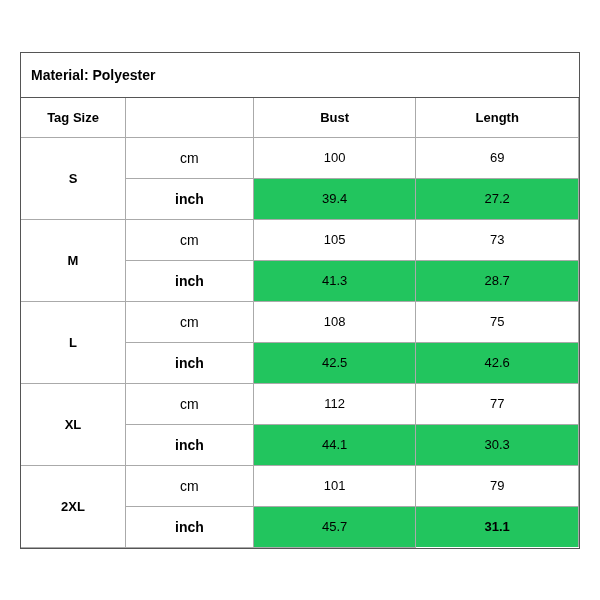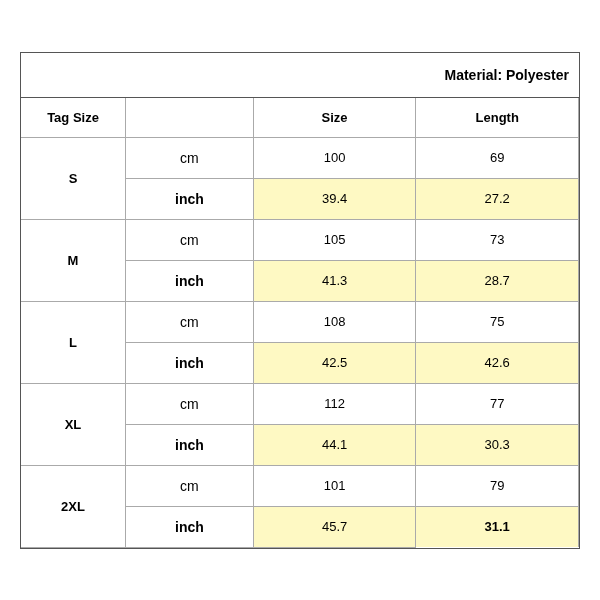--- a/index.html
+++ b/index.html
@@ -18,21 +18,21 @@
       font-family: Arial, sans-serif;
       font-size: 13px;
     }
 
     .outer-wrapper {
       width: 560px;
       border: 1.5px solid #555;
     }
 
     .title-row {
-      text-align: right;
+      text-align: left;
       padding: 14px 10px;
       font-weight: bold;
       font-size: 14px;
       border-bottom: 1.5px solid #555;
     }
 
     table {
       width: 100%;
       border-collapse: collapse;
     }
@@ -67,21 +67,21 @@
     .unit-cell {
       font-size: 14px;
       width: 110px;
     }
 
     .unit-cell.inch {
       font-weight: bold;
     }
 
     .shaded {
-      background-color: #fef9c3;
+      background-color: #22c55e;
     }
 
     .data-cell {
       width: 140px;
       font-size: 13px;
     }
 
     thead th:first-child {
       width: 90px;
       border-left: none;
@@ -107,21 +107,21 @@
 </head>
 <body>
 
 <div class="outer-wrapper">
   <div class="title-row">Material: Polyester</div>
   <table>
     <thead>
       <tr>
         <th>Tag Size</th>
         <th></th>
-        <th class="data-cell">Size</th>
+        <th class="data-cell">Bust</th>
         <th class="data-cell">Length</th>
       </tr>
     </thead>
     <tbody id="table-body">
     <tr>
           <td rowspan="2" class="tag-size-cell">S</td>
           <td class="unit-cell">cm</td>
           <td class="data-cell">100</td>
           <td class="data-cell">69</td>
         </tr>

